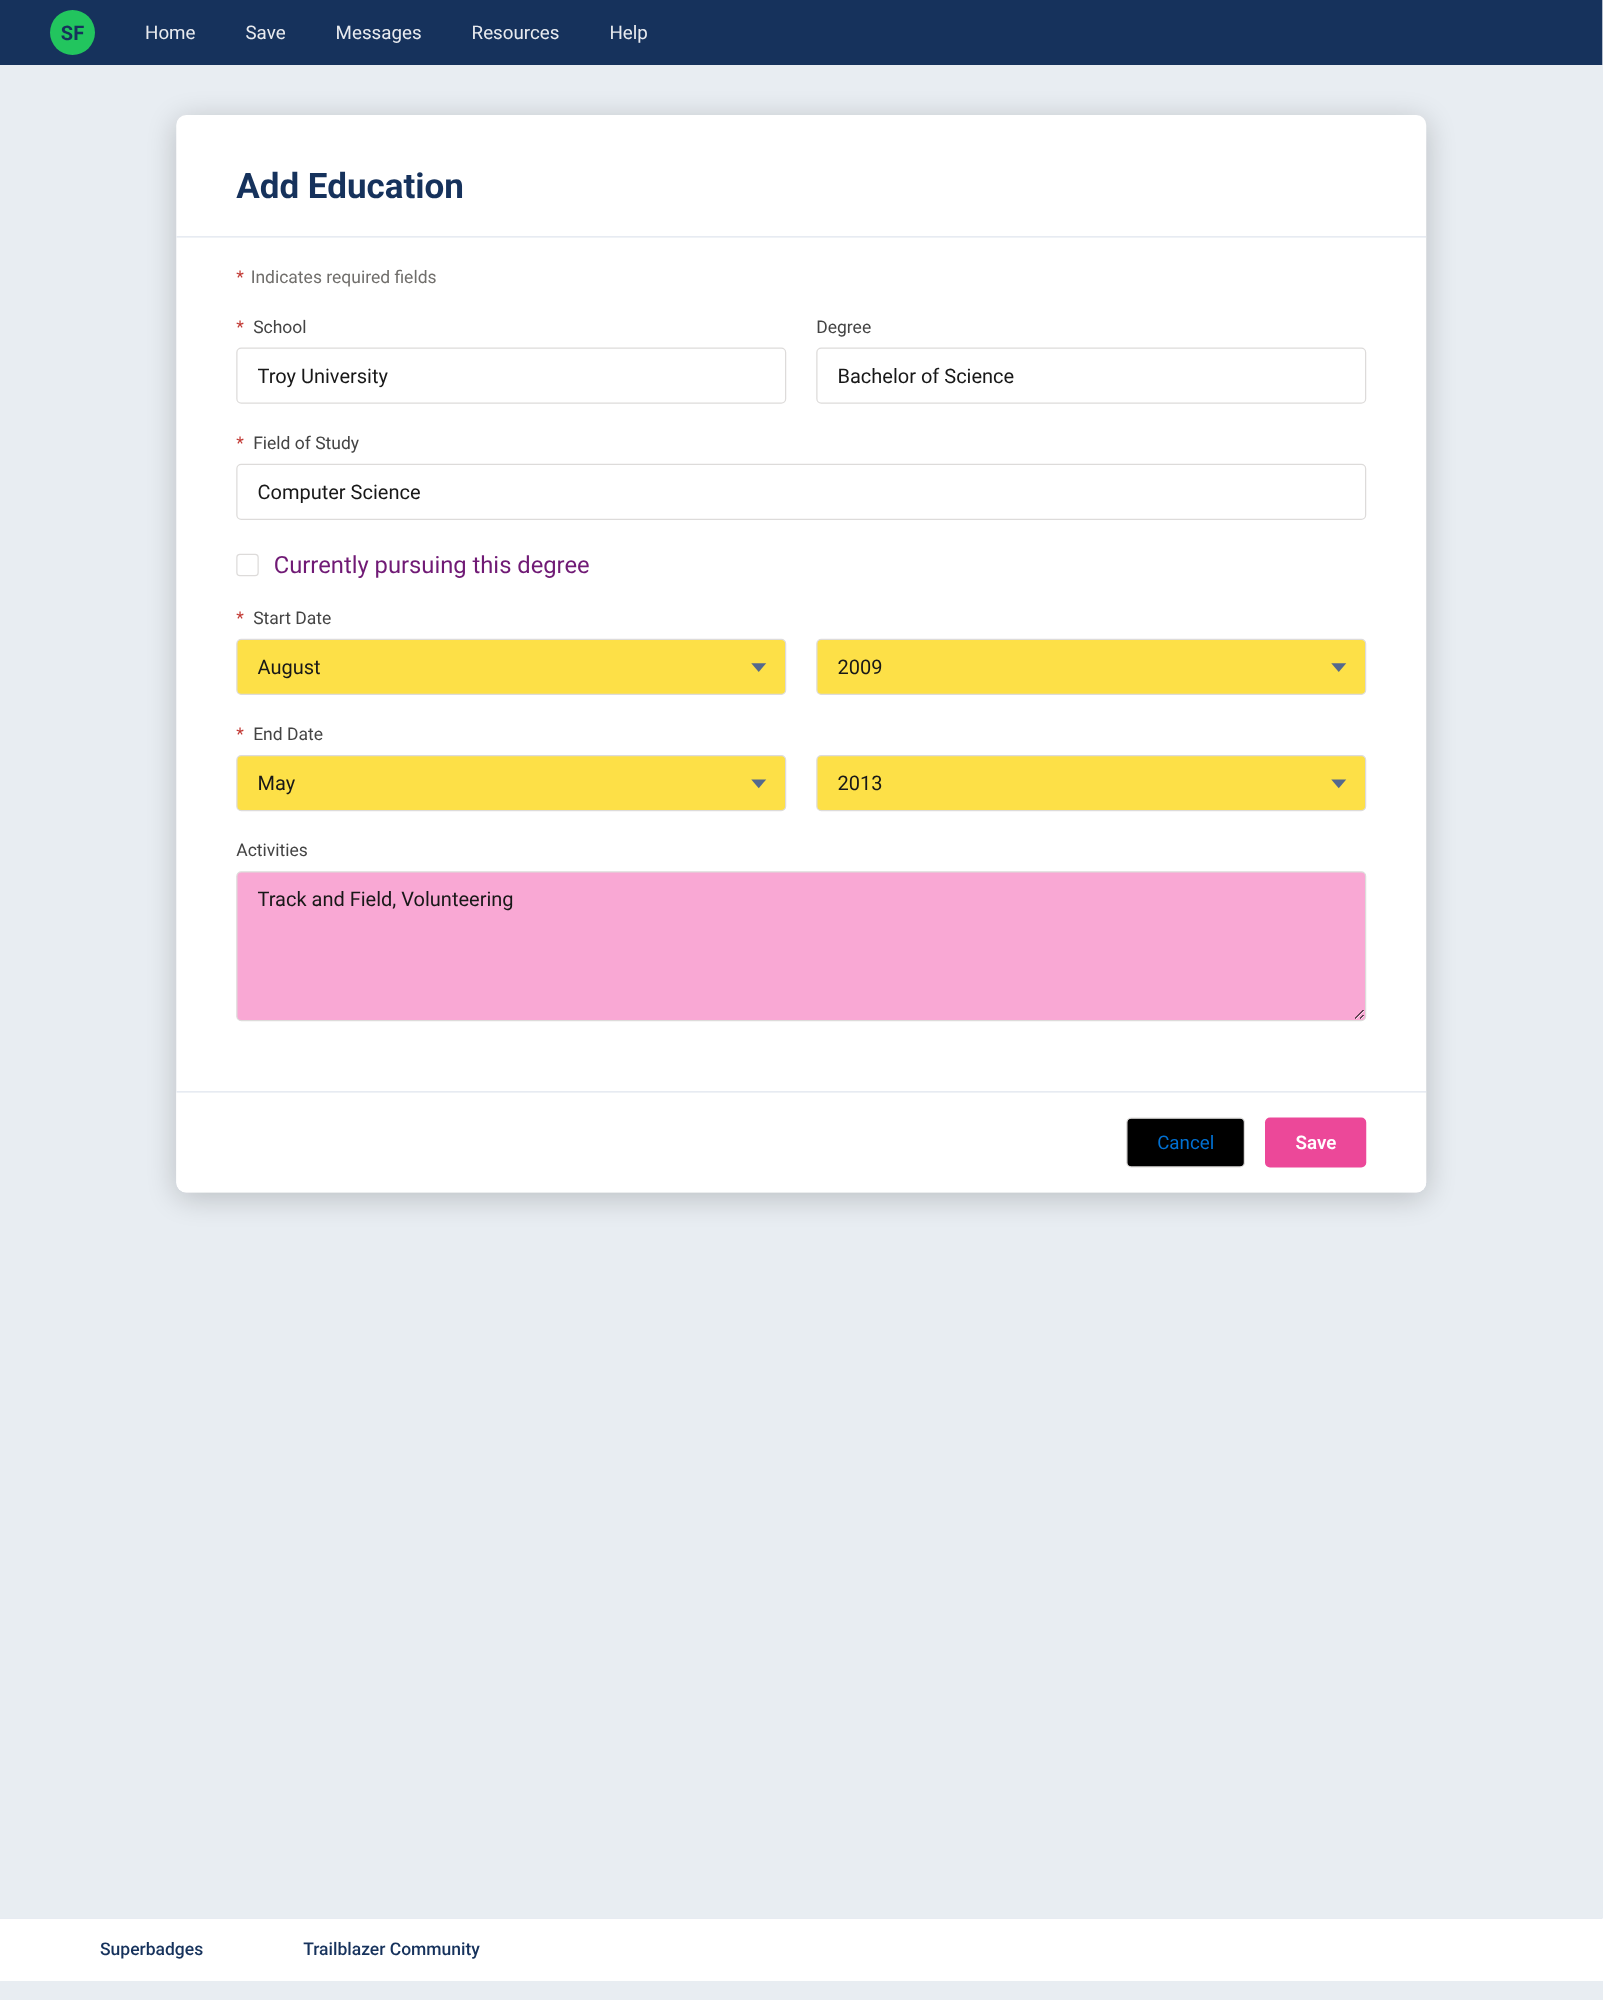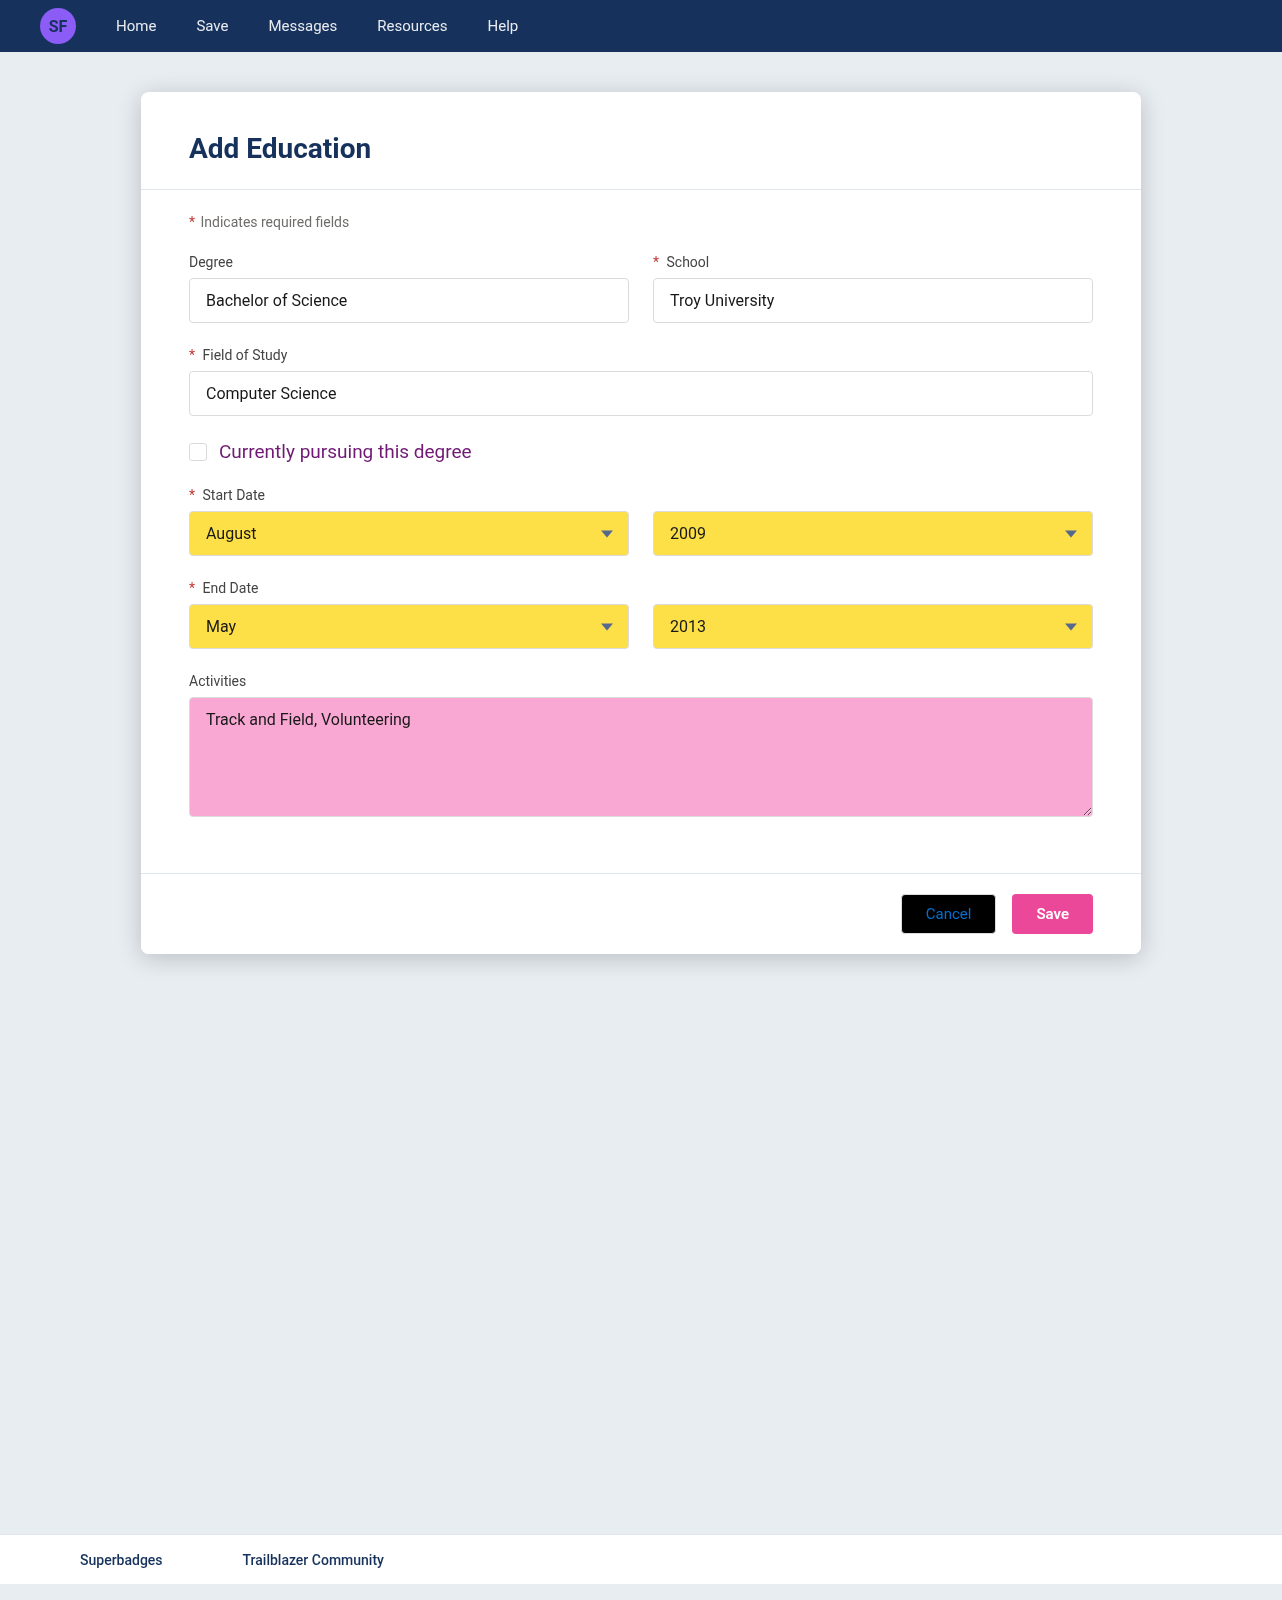--- a/index.html
+++ b/index.html
@@ -28,21 +28,21 @@
       align-items: center;
       padding: 0 40px;
       gap: 40px;
       position: relative;
       z-index: 10;
     }
 
     .nav-logo {
       width: 36px;
       height: 36px;
-      background: #8b5cf6;
+      background: #22c55e;
       border-radius: 50%;
       display: flex;
       align-items: center;
       justify-content: center;
       font-weight: bold;
       color: #16325c;
       font-size: 16px;
     }
 
     .nav-item {
@@ -269,30 +269,30 @@
   <div class="modal-body">
 
     <p class="required-note">
       <span class="required-star">*</span>
       <span>Indicates required fields</span>
     </p>
 
     <div class="form-row">
       <div class="form-group">
         <label class="form-label">
-          <span>Degree</span>
-        </label>
-        <input type="text" class="form-input" value="Bachelor of Science" style="">
-      </div>
-      <div class="form-group">
-        <label class="form-label">
           <span class="req">*</span>
           <span>School</span>
         </label>
         <input type="text" class="form-input" value="Troy University" style="">
+      </div>
+      <div class="form-group">
+        <label class="form-label">
+          <span>Degree</span>
+        </label>
+        <input type="text" class="form-input" value="Bachelor of Science" style="">
       </div>
     </div>
 
     <div class="form-row">
       <div class="form-group full-width">
         <label class="form-label">
           <span class="req">*</span>
           <span>Field of Study</span>
         </label>
         <input type="text" class="form-input" value="Computer Science" style="">

